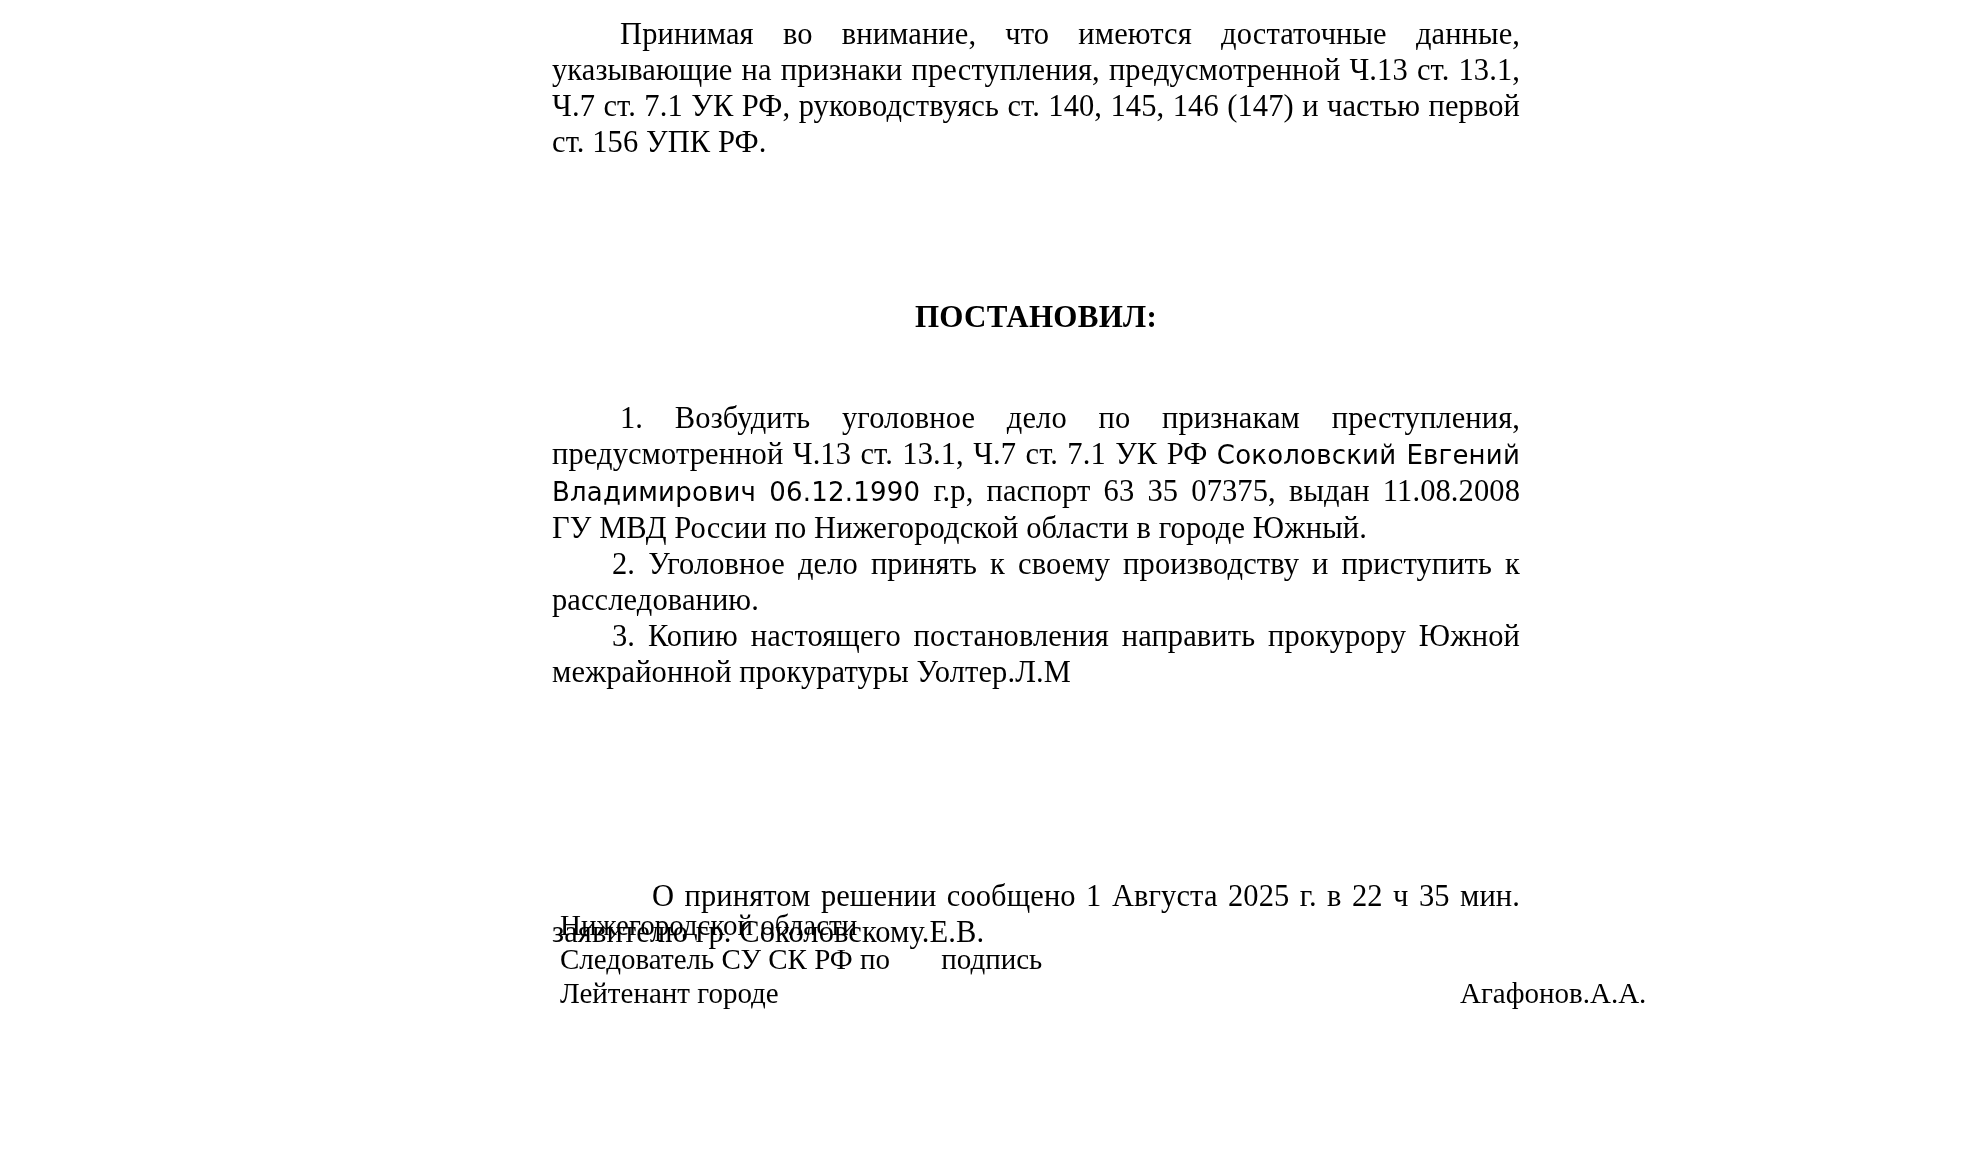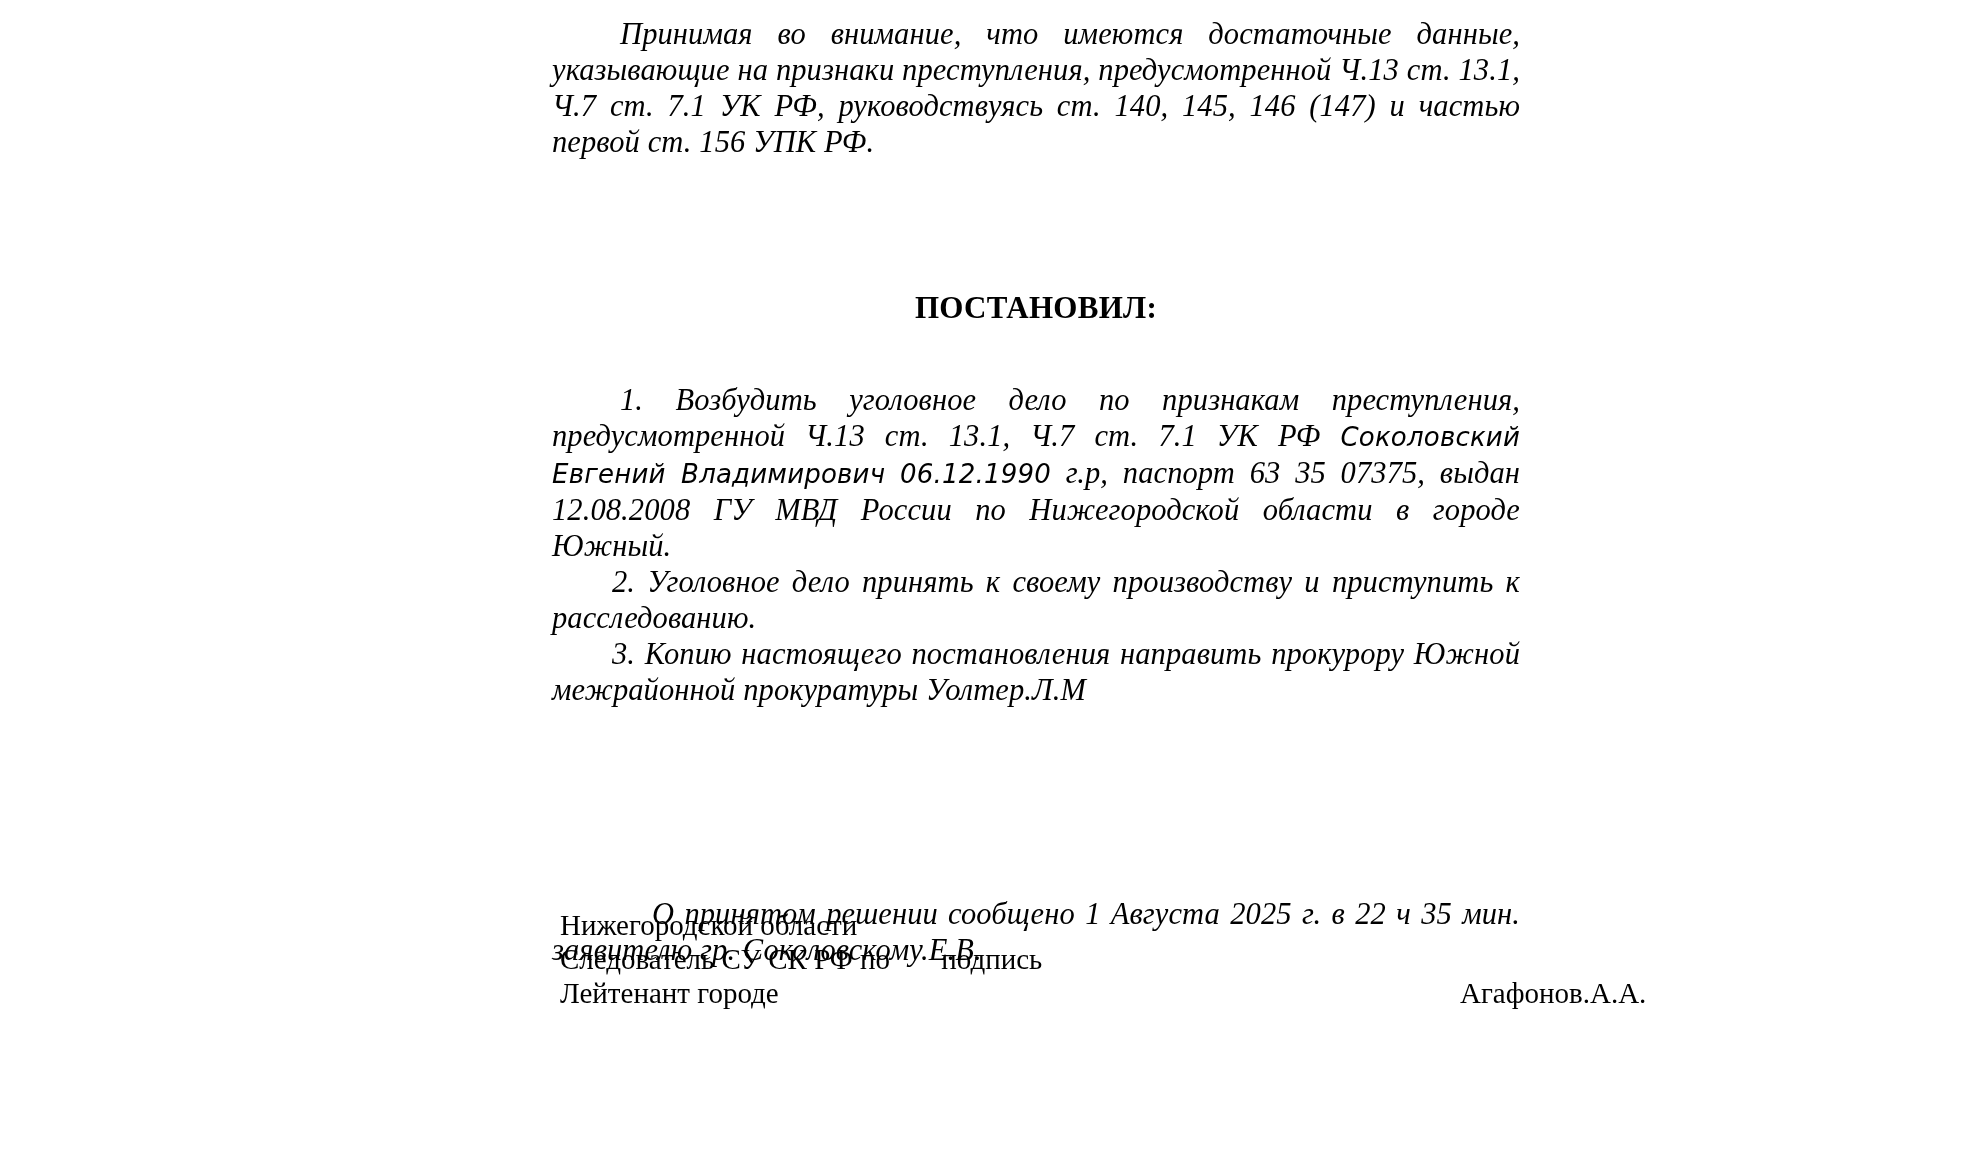--- a/index.html
+++ b/index.html
@@ -45,28 +45,27 @@
     width: 968px;
   }
 
   p.para {
     margin: 0;
     font-size: 30.5px;
     line-height: 36px;
     text-align: justify;
     text-justify: inter-word;
     letter-spacing: 0.1px;
-    font-style: italic;
   }
   p.indent { text-indent: 68px; }
   p.indent-sm { text-indent: 60px; }
   p.indent-lg { text-indent: 100px; }
 
   .heading-ruling {
-    margin: 0;
+    margin: 9px;
     font-size: 31px;
     font-weight: bold;
     text-align: center;
     line-height: 36px;
     letter-spacing: 0.3px;
   }
 
   
   .field-sans {
     font-family: "DejaVu Sans", "Liberation Sans", sans-serif;
@@ -127,21 +126,21 @@
 
     <h1 class="heading-ruling">ПОСТАНОВИЛ:</h1>
 
     <div class="gap-m"></div>
 
     <p class="para indent">
       <span>1.</span>
       <span>Возбудить уголовное дело по признакам преступления, предусмотренной Ч.13 ст. 13.1, Ч.7 ст. 7.1 УК РФ</span>
       <span class="field-sans">Соколовский Евгений Владимирович</span>
       <span class="field-sans">06.12.1990</span>
-      <span>г.р, паспорт 63 35 07375, выдан 12.08.2008 ГУ МВД России по Нижегородской области в городе Южный.</span>
+      <span>г.р, паспорт 63 35 07375, выдан 11.08.2008 ГУ МВД России по Нижегородской области в городе Южный.</span>
     </p>
 
     <p class="para indent-sm">
       <span>2.</span>
       <span>Уголовное дело принять к своему производству и приступить к расследованию.</span>
     </p>
 
     <p class="para indent-sm">
       <span>3.</span>
       <span>Копию настоящего постановления направить прокурору Южной межрайонной прокуратуры Уолтер.Л.М</span>

